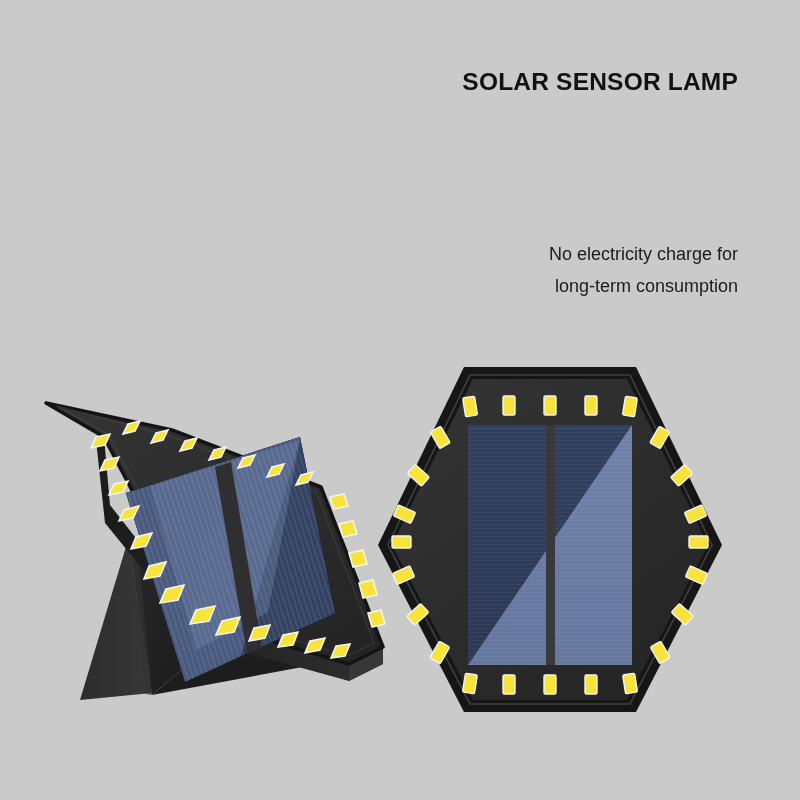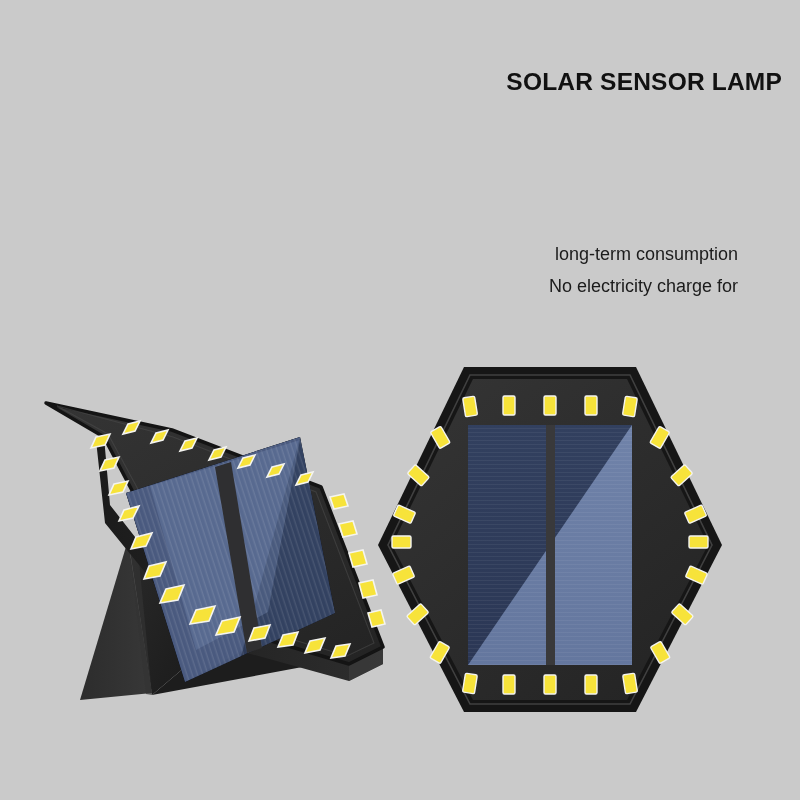--- a/index.html
+++ b/index.html
@@ -34,21 +34,20 @@
     position: absolute;
     left: 0;
     top: 68px;
     width: 738px;
     text-align: right;
     font-size: 24.5px;
     font-weight: bold;
     letter-spacing: 0.2px;
     color: #111111;
     white-space: nowrap;
-    margin-left: 44px;
   }
   #product-subtitle {
     position: absolute;
     left: 0;
     top: 238px;
     width: 738px;
     text-align: right;
     font-size: 18px;
     font-weight: normal;
     line-height: 32px;
@@ -243,18 +242,18 @@
         <rect x="676" y="466" width="12" height="19" rx="1.5" transform="rotate(48 682 475)"></rect>
         <rect x="654" y="428" width="12" height="19" rx="1.5" transform="rotate(30 660 437)"></rect>
       </g>
     </g>
   </svg>
 
   <div class="text-layer">
     <div id="product-title">SOLAR SENSOR LAMP</div>
 
     <div id="product-subtitle">
+      <span class="subtitle-line">No electricity charge for</span>
       <span class="subtitle-line">long-term consumption</span>
-      <span class="subtitle-line">No electricity charge for</span>
     </div>
   </div>
 
 </div>
 
 </body></html>

